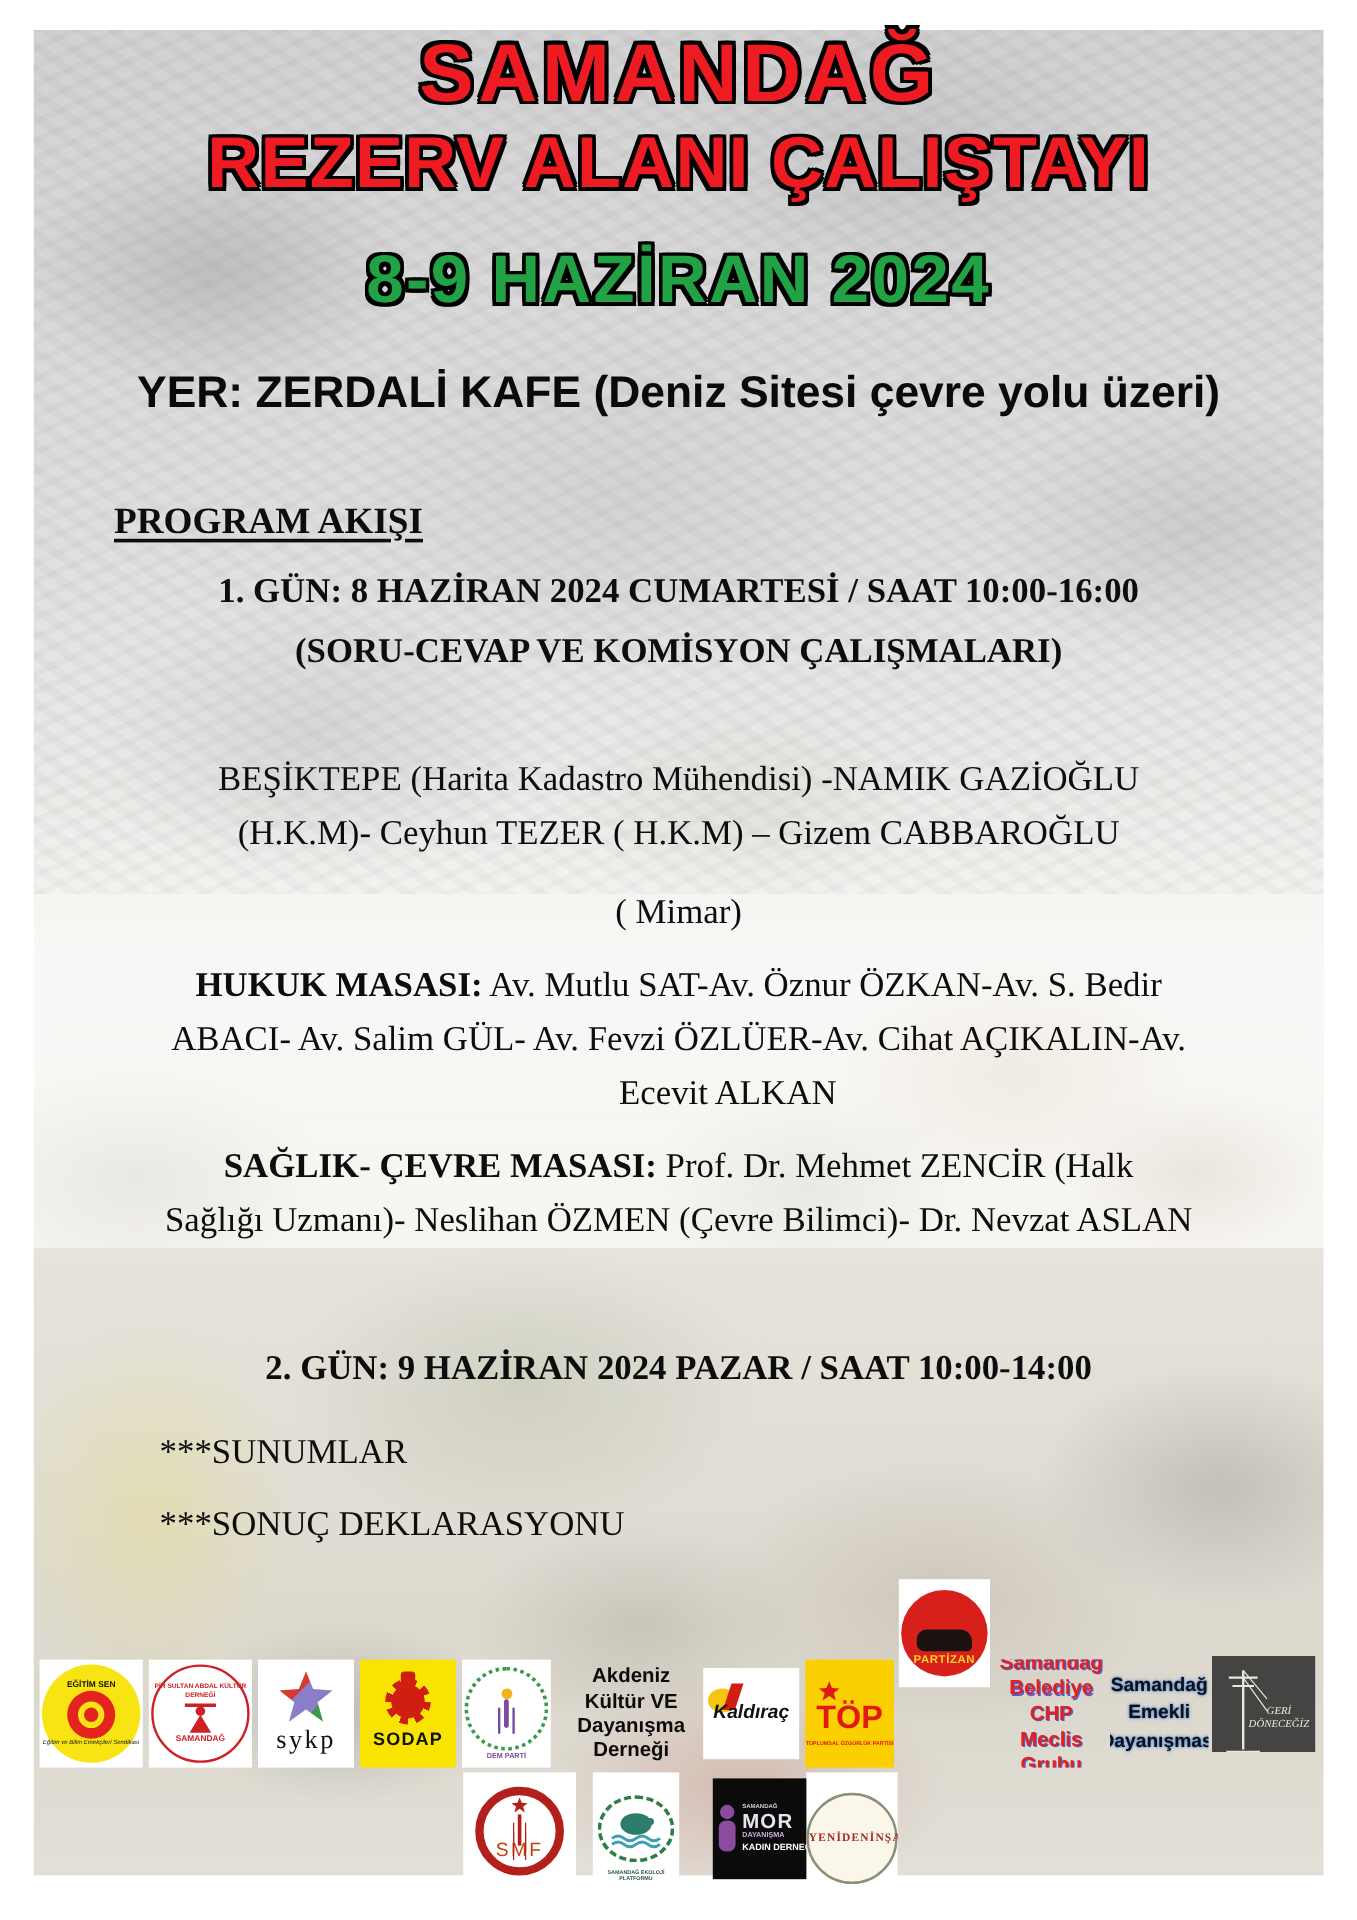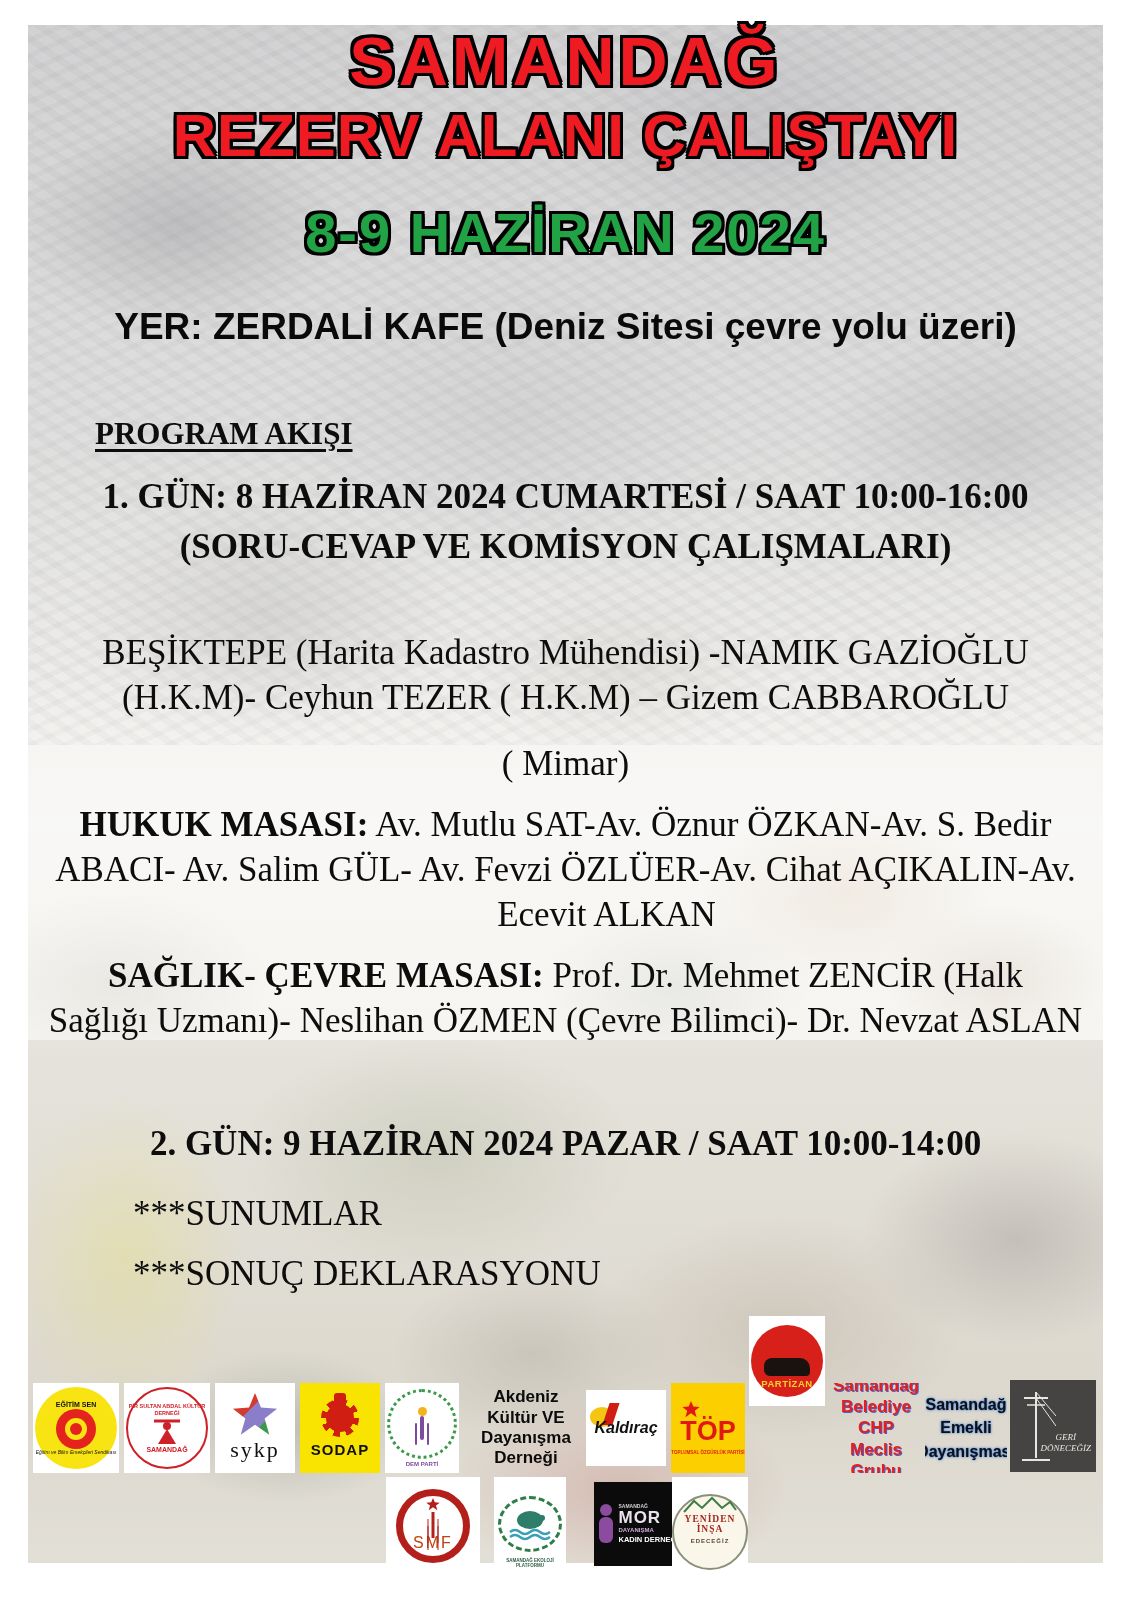--- a/index.html
+++ b/index.html
@@ -42,21 +42,21 @@
   .al{position:absolute;left:0;width:100%;text-align:center;white-space:nowrap;}
   .sans{font-family:"Liberation Sans",sans-serif;font-weight:bold;}
   .t1{top:22px;font-size:68px;letter-spacing:4px;color:#ee1b23;}
   .t2{top:101px;font-size:60px;letter-spacing:1px;color:#ee1b23;}
   .t3{top:200px;font-size:56px;letter-spacing:2px;color:#21a244;}
   .outl{text-shadow:-3px -3px 0 #000,3px -3px 0 #000,-3px 3px 0 #000,3px 3px 0 #000,
         -3px 0 0 #000,3px 0 0 #000,0 -3px 0 #000,0 3px 0 #000;}
   .venue{top:306px;font-size:37px;color:#0a0a0a;}
   .prog{top:416px;left:95px;width:auto;text-align:left;font-size:31px;font-weight:bold;
         text-decoration:underline;text-underline-offset:5px;}
-  .body{font-size:35px;}
+  .body{font-size:29px;}
   .bold{font-weight:bold;}
   .d1a{top:477px;} .d1b{top:527px;}
   .tk1{top:588px;} .tk2{top:633px;} .tk3{top:678px;} .tk4{top:744px;}
   .hk1{top:805px;} .hk2{top:850px;} .hk3{top:895px;padding-left:41px;}
   .sg1{top:956px;} .sg2{top:1001px;}
   .d2{top:1124px;}
   .it1{top:1194px;left:133px;width:auto;text-align:left;}
   .it2{top:1254px;left:133px;width:auto;text-align:left;}
   
   .logo{position:absolute;display:flex;flex-direction:column;align-items:center;justify-content:center;
@@ -110,21 +110,21 @@
   .pz-circle{width:72px;height:72px;border-radius:50%;background:#d8201a;display:flex;flex-direction:column;
              align-items:center;justify-content:flex-end;padding-bottom:8px;box-sizing:border-box;}
   .pz-sil{width:46px;height:18px;background:#1a120e;border-radius:8px 10px 4px 6px;margin-bottom:2px;}
   .pz-txt{font-size:9.5px;font-weight:bold;color:#f8d22a;letter-spacing:.5px;}
   .l-chp{left:830px;top:1383px;width:92px;height:90px;background:transparent;}
   .chp-txt{font-size:17px;font-weight:bold;color:#e3201b;text-align:center;line-height:1.25;
            text-shadow:1px 1px 0 #4a5fd0;}
   .l-emekli{left:925px;top:1383px;width:82px;height:90px;background:transparent;}
   .emekli-txt{font-size:16px;font-weight:bold;color:#101014;text-align:center;line-height:1.45;
               text-shadow:0 0 3px #3a7bd5,0 0 1px #3a7bd5;}
-  .l-geri{left:1010px;top:1380px;width:86px;height:92px;background:#454442;}
+  .l-geri{left:1010px;top:1380px;width:86px;height:80px;background:#454442;}
   .geri-svg{position:absolute;left:6px;top:6px;}
   .geri-txt{position:absolute;right:5px;bottom:18px;font-size:9px;font-style:italic;color:#e8e6e0;
             text-align:center;line-height:1.2;font-family:"Liberation Serif",serif;}
   .l-smf{left:386px;top:1477px;width:94px;height:98px;}
   .smf-emblem{width:74px;height:74px;border-radius:50%;border:7px solid #b3201b;display:flex;flex-direction:column;
               align-items:center;justify-content:flex-end;position:relative;box-sizing:border-box;}
   .smf-star{position:absolute;top:2px;left:50%;transform:translateX(-50%);width:14px;height:13px;background:#b3201b;
      clip-path:polygon(50% 0,63% 33%,98% 36%,71% 58%,81% 95%,50% 72%,19% 95%,29% 58%,2% 36%,37% 33%);}
   .smf-wheat{position:absolute;top:16px;left:50%;transform:translateX(-50%);width:3px;height:26px;background:#b3201b;
      box-shadow:-5px 6px 0 -1px #b3201b,5px 6px 0 -1px #b3201b,-5px 13px 0 -1px #b3201b,5px 13px 0 -1px #b3201b;}
@@ -136,21 +136,21 @@
   .mor-fig{width:14px;height:40px;position:relative;}
   .mor-fig:before{content:"";position:absolute;left:1px;top:0;width:12px;height:12px;border-radius:50%;background:#8b4b9e;}
   .mor-fig:after{content:"";position:absolute;left:0;top:13px;width:14px;height:26px;border-radius:6px;background:#8b4b9e;}
   .mor-col{display:flex;flex-direction:column;align-items:flex-start;line-height:1.05;}
   .mor-l1{font-size:5px;color:#cfcfcf;font-weight:bold;}
   .mor-l2{font-size:17px;color:#e9e2ef;font-weight:bold;letter-spacing:1px;}
   .mor-l3{font-size:6px;color:#cfa9dd;font-weight:bold;}
   .mor-l4{font-size:7.5px;color:#ffffff;font-weight:bold;margin-top:3px;}
   .l-yeniden{left:672px;top:1477px;width:76px;height:110px;}
   .yen-circle{width:72px;height:72px;border-radius:50%;background:#faf6ea;border:2px solid #8a9078;
-              display:flex;flex-direction:column;align-items:center;justify-content:flex-start;position:relative;}
+              display:flex;flex-direction:row;align-items:center;justify-content:space-between;position:relative;}
   .yen-l1{font-size:9.5px;font-weight:bold;color:#a4281e;font-family:"Liberation Serif",serif;letter-spacing:1px;}
   .yen-l2{font-size:9.5px;font-weight:bold;color:#a4281e;font-family:"Liberation Serif",serif;letter-spacing:1px;}
   .yen-l3{font-size:6px;font-weight:bold;color:#5a4632;margin-top:4px;letter-spacing:1px;}
 </style>
 </head>
 <body>
 
 <div class="poster">
 
   <div class="photo">

